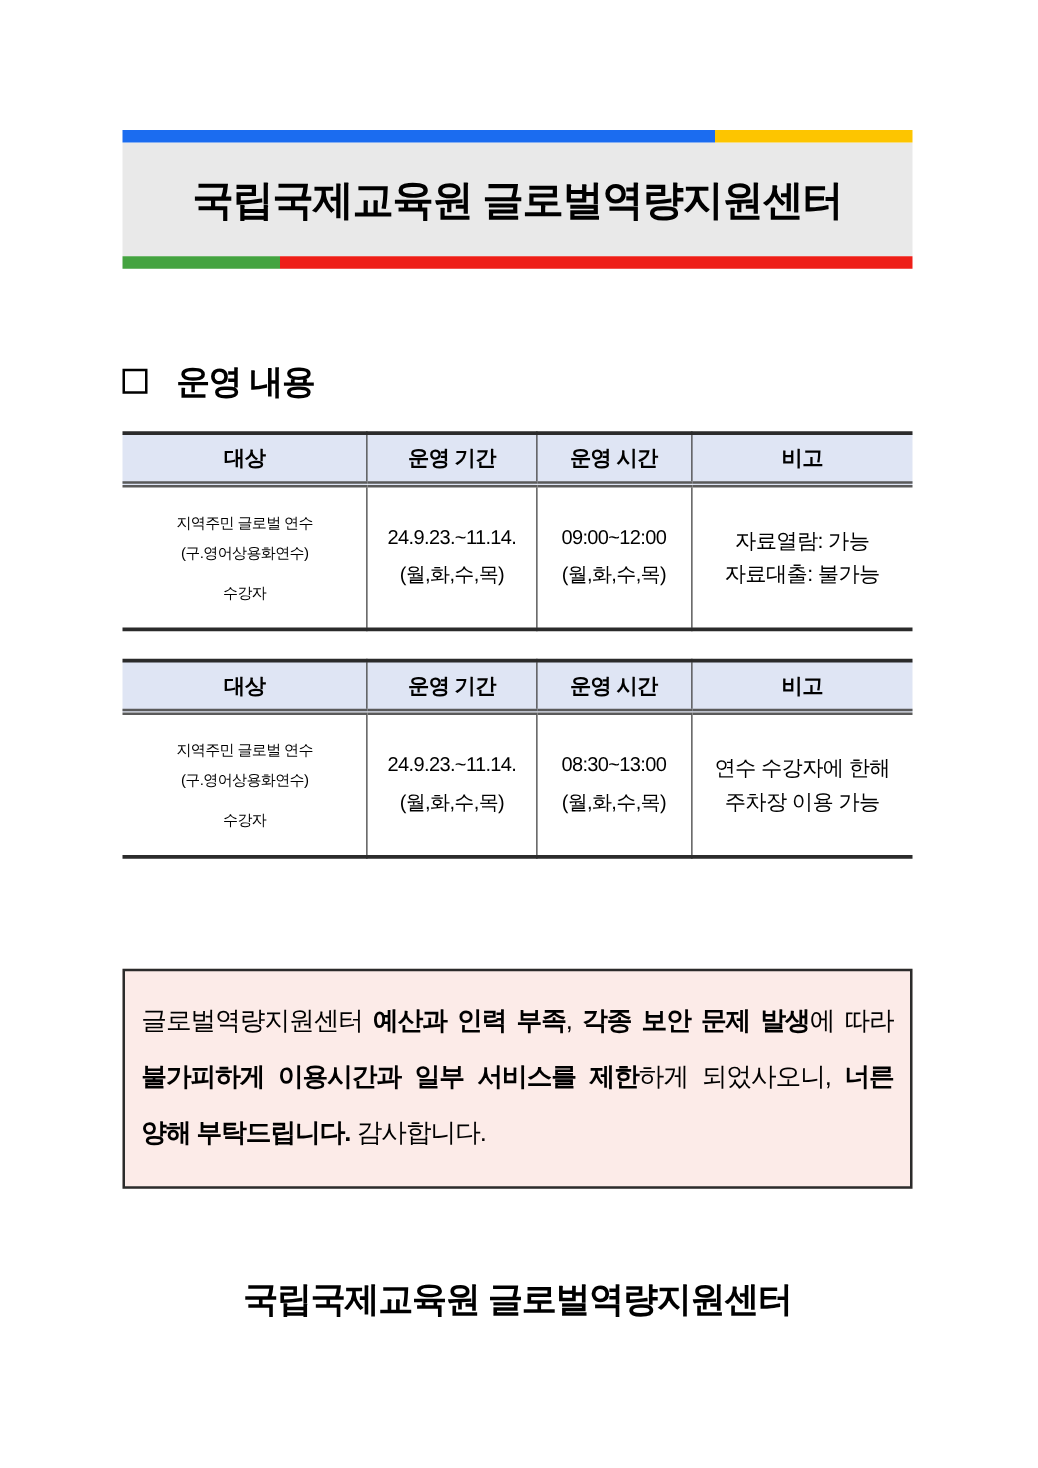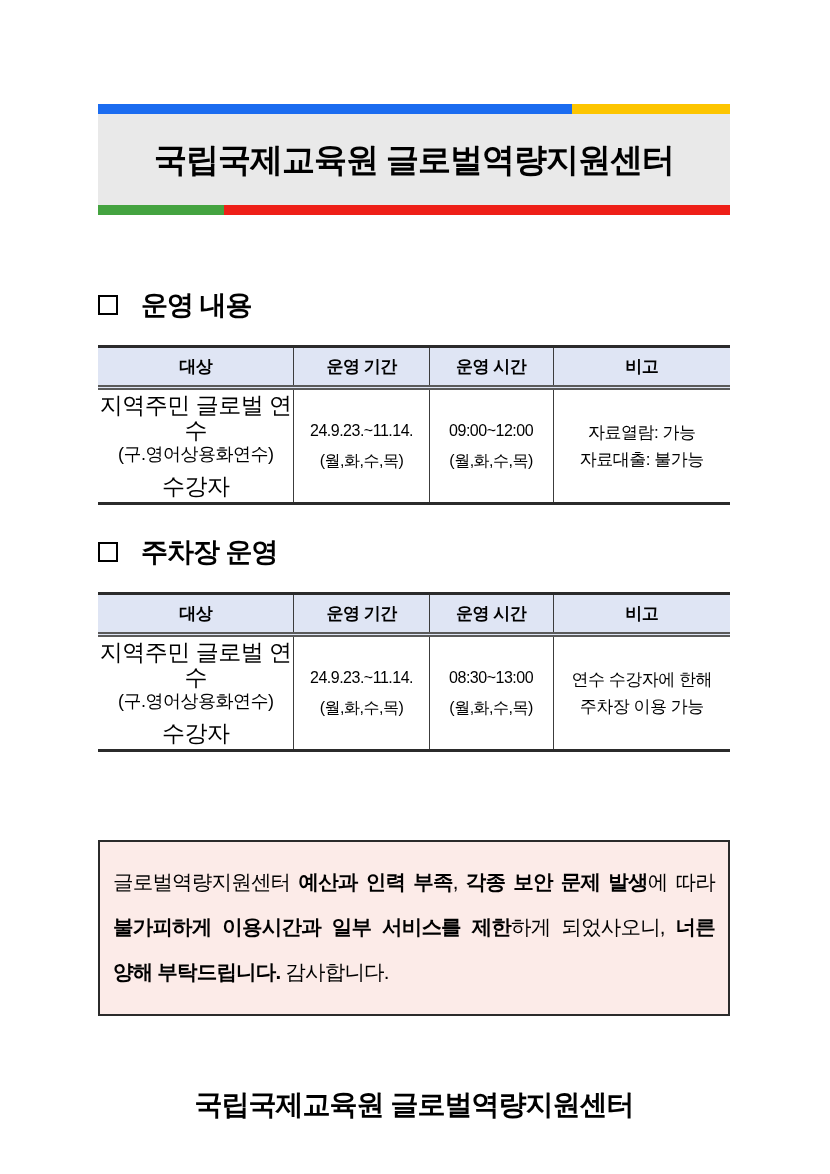--- a/index.html
+++ b/index.html
@@ -87,22 +87,22 @@
   table.op-table td {
     height: 116px;
     text-align: center;
     vertical-align: middle;
     font-size: 16px;
     letter-spacing: -0.5px;
   }
   table.op-table th + th,
   table.op-table td + td { border-left: 1.5px solid #3c3c3c; }
   .cell-line { line-height: 25px; }
-  .cell-line.big { font-size: 23px; }
-  .cell-line.small { font-size: 18px; line-height: 22px; }
+  .cell-line.big { font-size: 12px; }
+  .cell-line.small { font-size: 12px; line-height: 22px; }
   .cell-line.gapped { margin-top: 9px; }
   .cell-line.note { font-size: 17px; line-height: 27px; }
   .cell-line.datetime { font-size: 16px; line-height: 30px; }
 
   
   .notice-box {
     margin-top: 88px;
     width: 100%;
     border: 2px solid #2b2b2b;
     background: var(--notice_bg, #fcebe8);
@@ -180,24 +180,20 @@
             <div class="cell-line datetime">(월,화,수,목)</div>
           </td>
           <td>
             <div class="cell-line note">자료열람: 가능</div>
             <div class="cell-line note">자료대출: 불가능</div>
           </td>
         </tr>
       </tbody>
     </table>
 
-    <div class="section-heading second">
-      <span class="marker-square"></span>
-      <span>주차장 운영</span>
-    </div>
 
     <table class="op-table">
       <colgroup>
           <col class="c1">
           <col class="c2">
           <col class="c3">
           <col class="c4">
         </colgroup>
       <thead>
         <tr>

